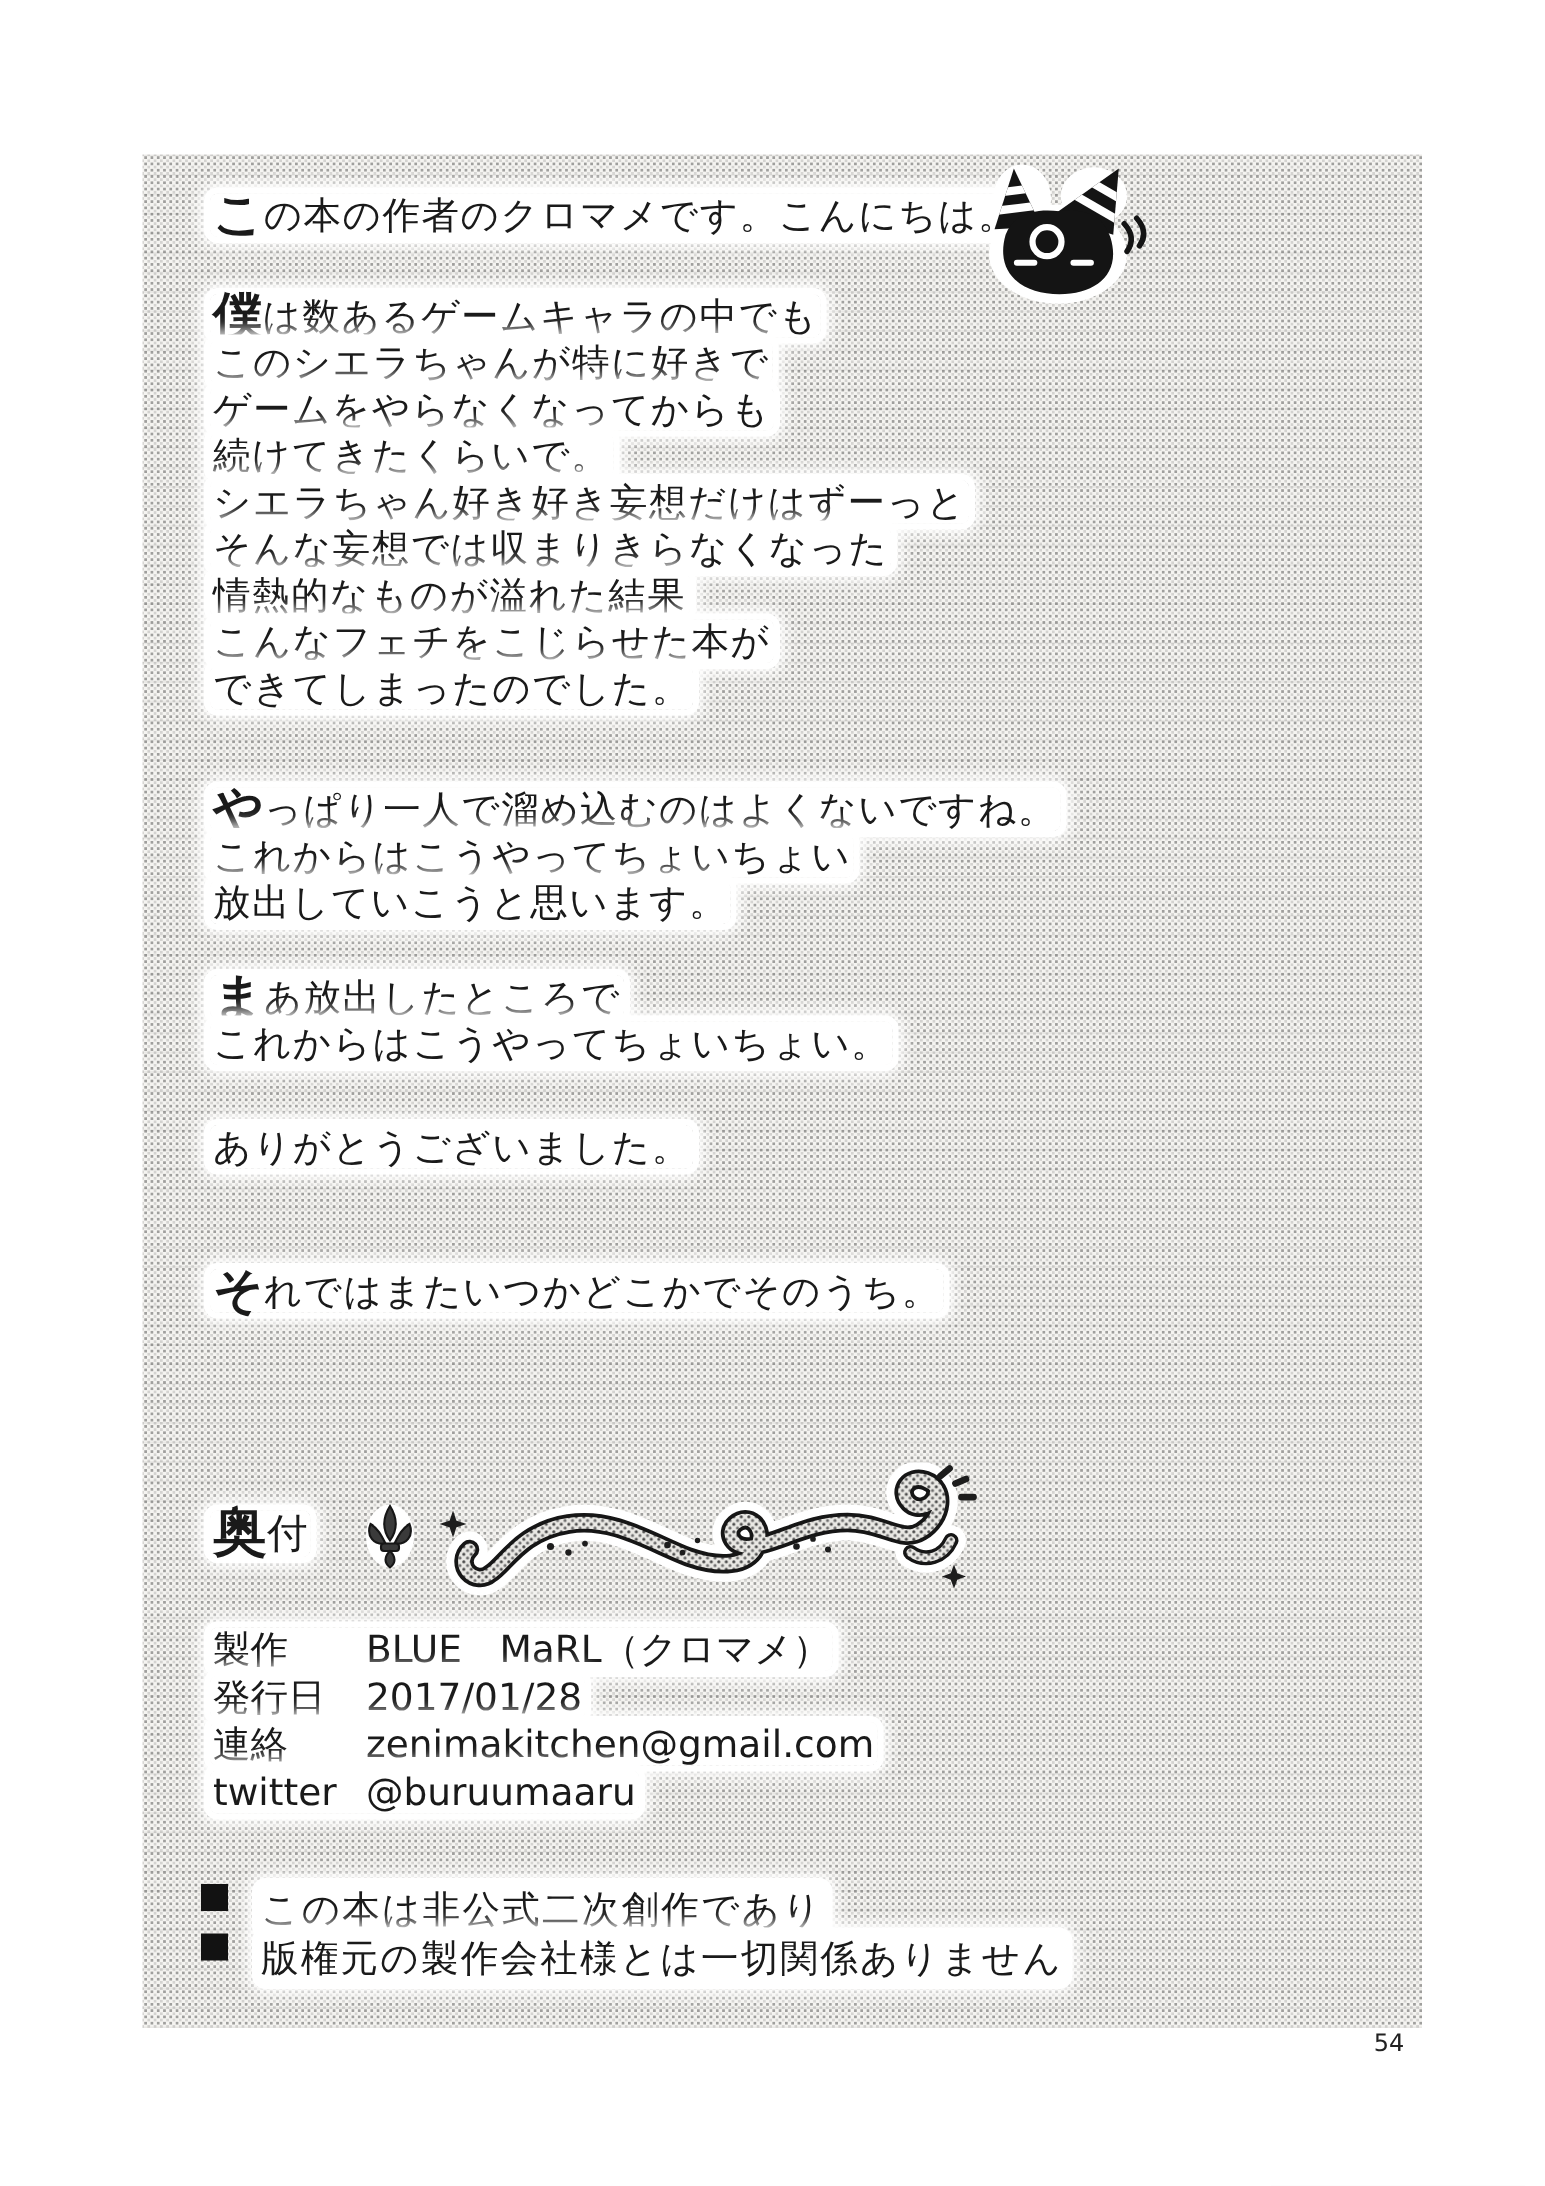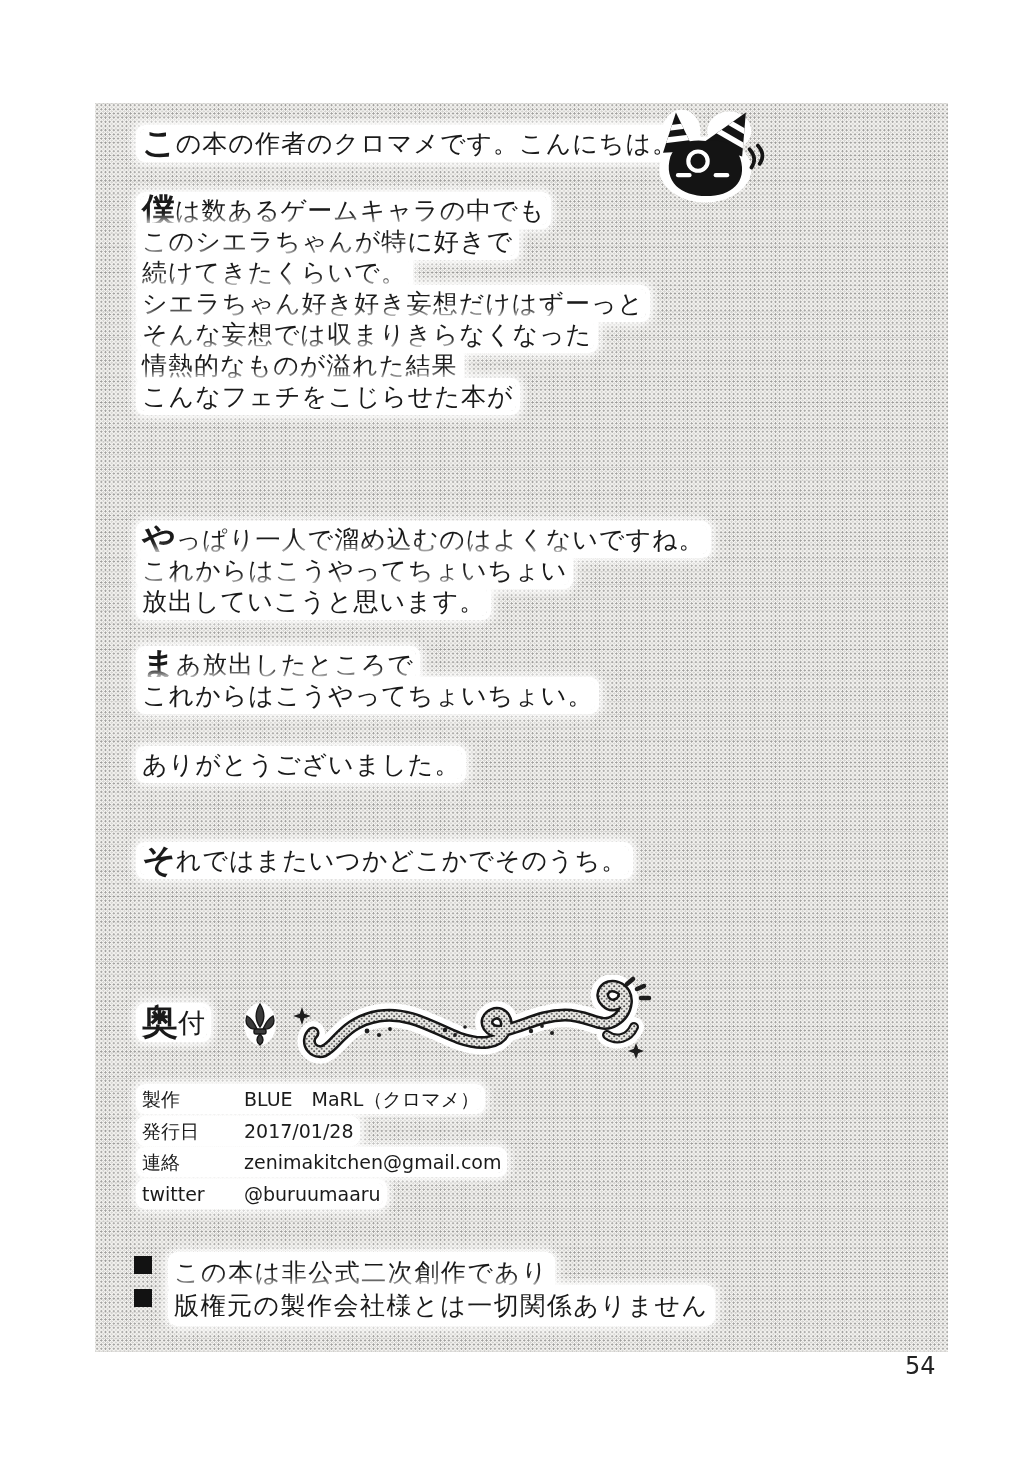--- a/index.html
+++ b/index.html
@@ -24,27 +24,27 @@
     box-shadow:0 0 0 4px #fff, 0 0 9px 7px rgba(255,255,255,0.92);
     padding:0 2px;
   }
   .lead{font-weight:900;font-size:33px;letter-spacing:0;line-height:0.9;vertical-align:-2px;}
   .greeting{top:128px;}
   .mascot{position:absolute;left:652px;top:108px;width:115px;height:98px;}
   .colophon-head{position:absolute;left:140px;top:1006px;height:34px;line-height:34px;font-size:27px;white-space:nowrap;}
   .ornament{position:absolute;left:243px;top:1002px;width:34px;height:44px;}
   .divider{position:absolute;left:293px;top:975px;width:360px;height:95px;}
   .colophon-rows{position:absolute;left:140px;top:1084px;}
-  .col-row{height:31.5px;line-height:31.5px;font-size:19px;white-space:nowrap;}
+  .col-row{height:31.5px;line-height:31.5px;font-size:25px;white-space:nowrap;}
   .col-label{display:inline-block;width:102px;}
   .disclaimer{position:absolute;left:134px;top:1256px;}
   .disc-row{height:33px;line-height:33px;font-size:25px;white-space:nowrap;display:flex;}
   .sq{width:18px;height:18px;background:#121212;margin-right:20px;flex:0 0 auto;}
   .disc-text{letter-spacing:1.5px;}
-  .pagenum{position:absolute;left:905px;top:1352px;width:42px;text-align:left;font-size:24px;color:#222;}
+  .pagenum{position:absolute;left:905px;top:1352px;width:42px;text-align:center;font-size:16px;color:#222;}
   svg{display:block;}
 </style>
 </head>
 <body>
 
 <div class="page">
   <div class="tone"></div>
 
   <div class="para greeting">
     <div class="line"><span class="halo"><b class="lead">こ</b><span>の本の作者のクロマメです。こんにちは。</span></span></div>
@@ -78,25 +78,27 @@
       <rect x="26" y="70" width="17" height="4.5" rx="2.2" fill="#fff"></rect>
       <rect x="67" y="70" width="17" height="4.5" rx="2.2" fill="#fff"></rect>
       <path d="M106,44 q9,10 2,20" fill="none" stroke="#141414" stroke-width="4" stroke-linecap="round"></path>
       <path d="M115,40 q9,10 2,20" fill="none" stroke="#141414" stroke-width="4" stroke-linecap="round"></path>
     </svg>
   </div>
 
   <div class="para" style="top:195px">
     <div class="line"><span class="halo"><b class="lead">僕</b><span>は数あるゲームキャラの中でも</span></span></div>
     <div class="line"><span class="halo"><span>このシエラちゃんが特に好きで</span></span></div>
+    <div class="line"><span class="halo"><span>ゲームをやらなくなってからも</span></span></div>
     <div class="line"><span class="halo"><span>続けてきたくらいで。</span></span></div>
     <div class="line"><span class="halo"><span>シエラちゃん好き好き妄想だけはずーっと</span></span></div>
     <div class="line"><span class="halo"><span>そんな妄想では収まりきらなくなった</span></span></div>
     <div class="line"><span class="halo"><span>情熱的なものが溢れた結果</span></span></div>
     <div class="line"><span class="halo"><span>こんなフェチをこじらせた本が</span></span></div>
+    <div class="line"><span class="halo"><span>できてしまったのでした。</span></span></div>
   </div>
 
   <div class="para" style="top:524px">
     <div class="line"><span class="halo"><b class="lead">や</b><span>っぱり一人で溜め込むのはよくないですね。</span></span></div>
     <div class="line"><span class="halo"><span>これからはこうやってちょいちょい</span></span></div>
     <div class="line"><span class="halo"><span>放出していこうと思います。</span></span></div>
   </div>
 
   <div class="para" style="top:649px">
     <div class="line"><span class="halo"><b class="lead">ま</b><span>あ放出したところで</span></span></div>

